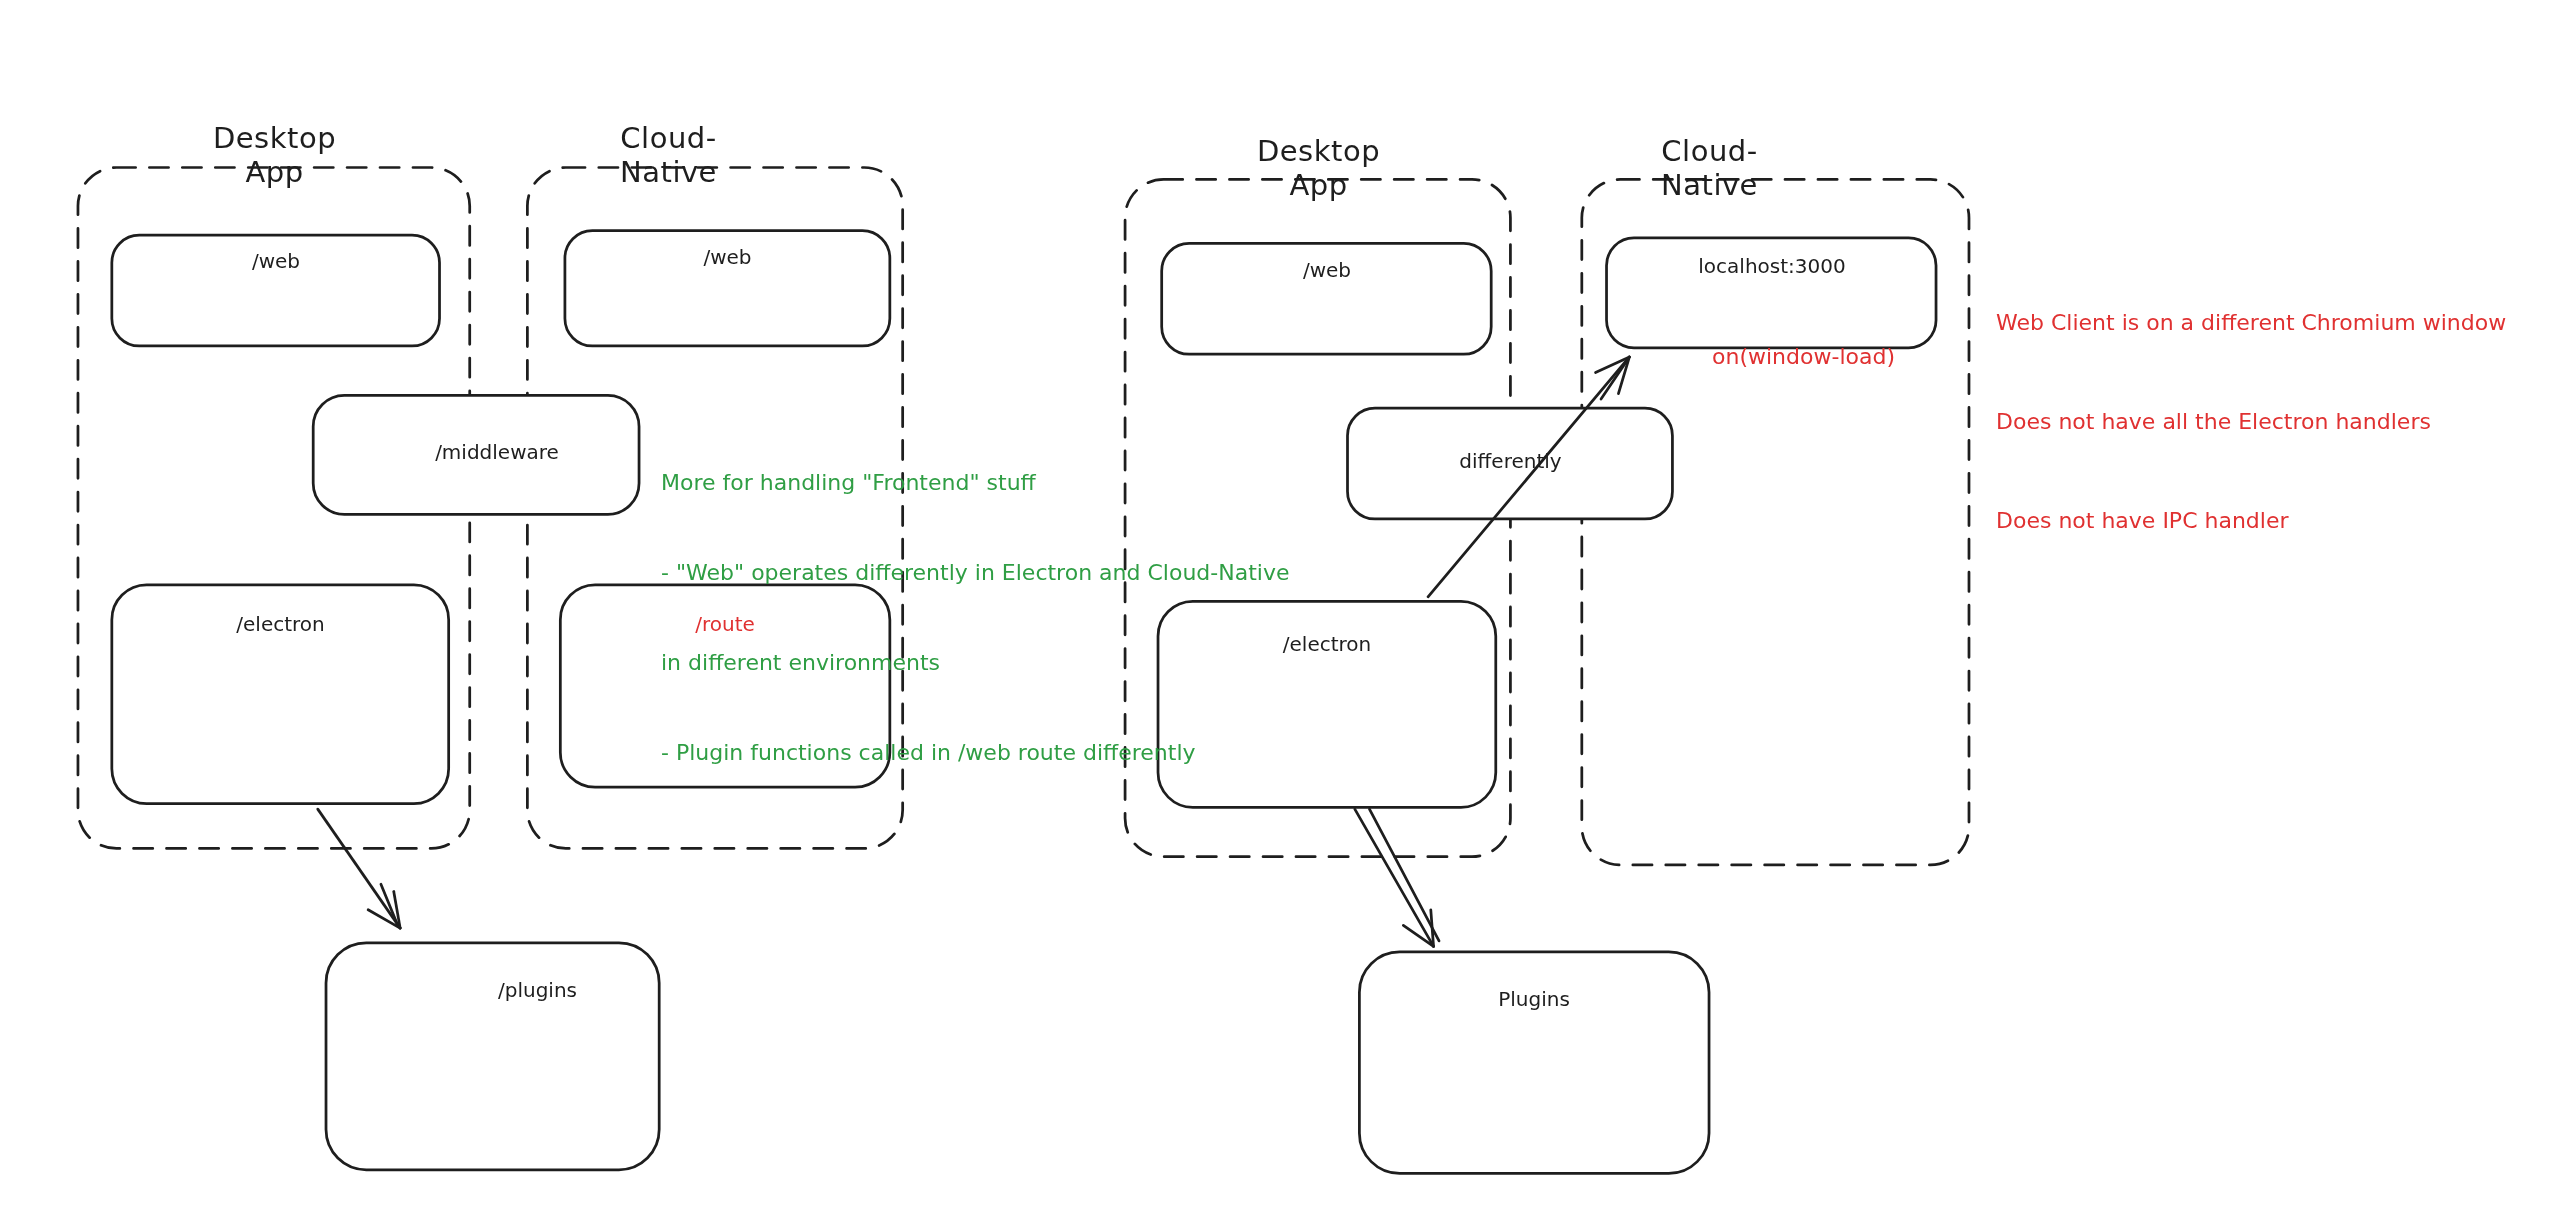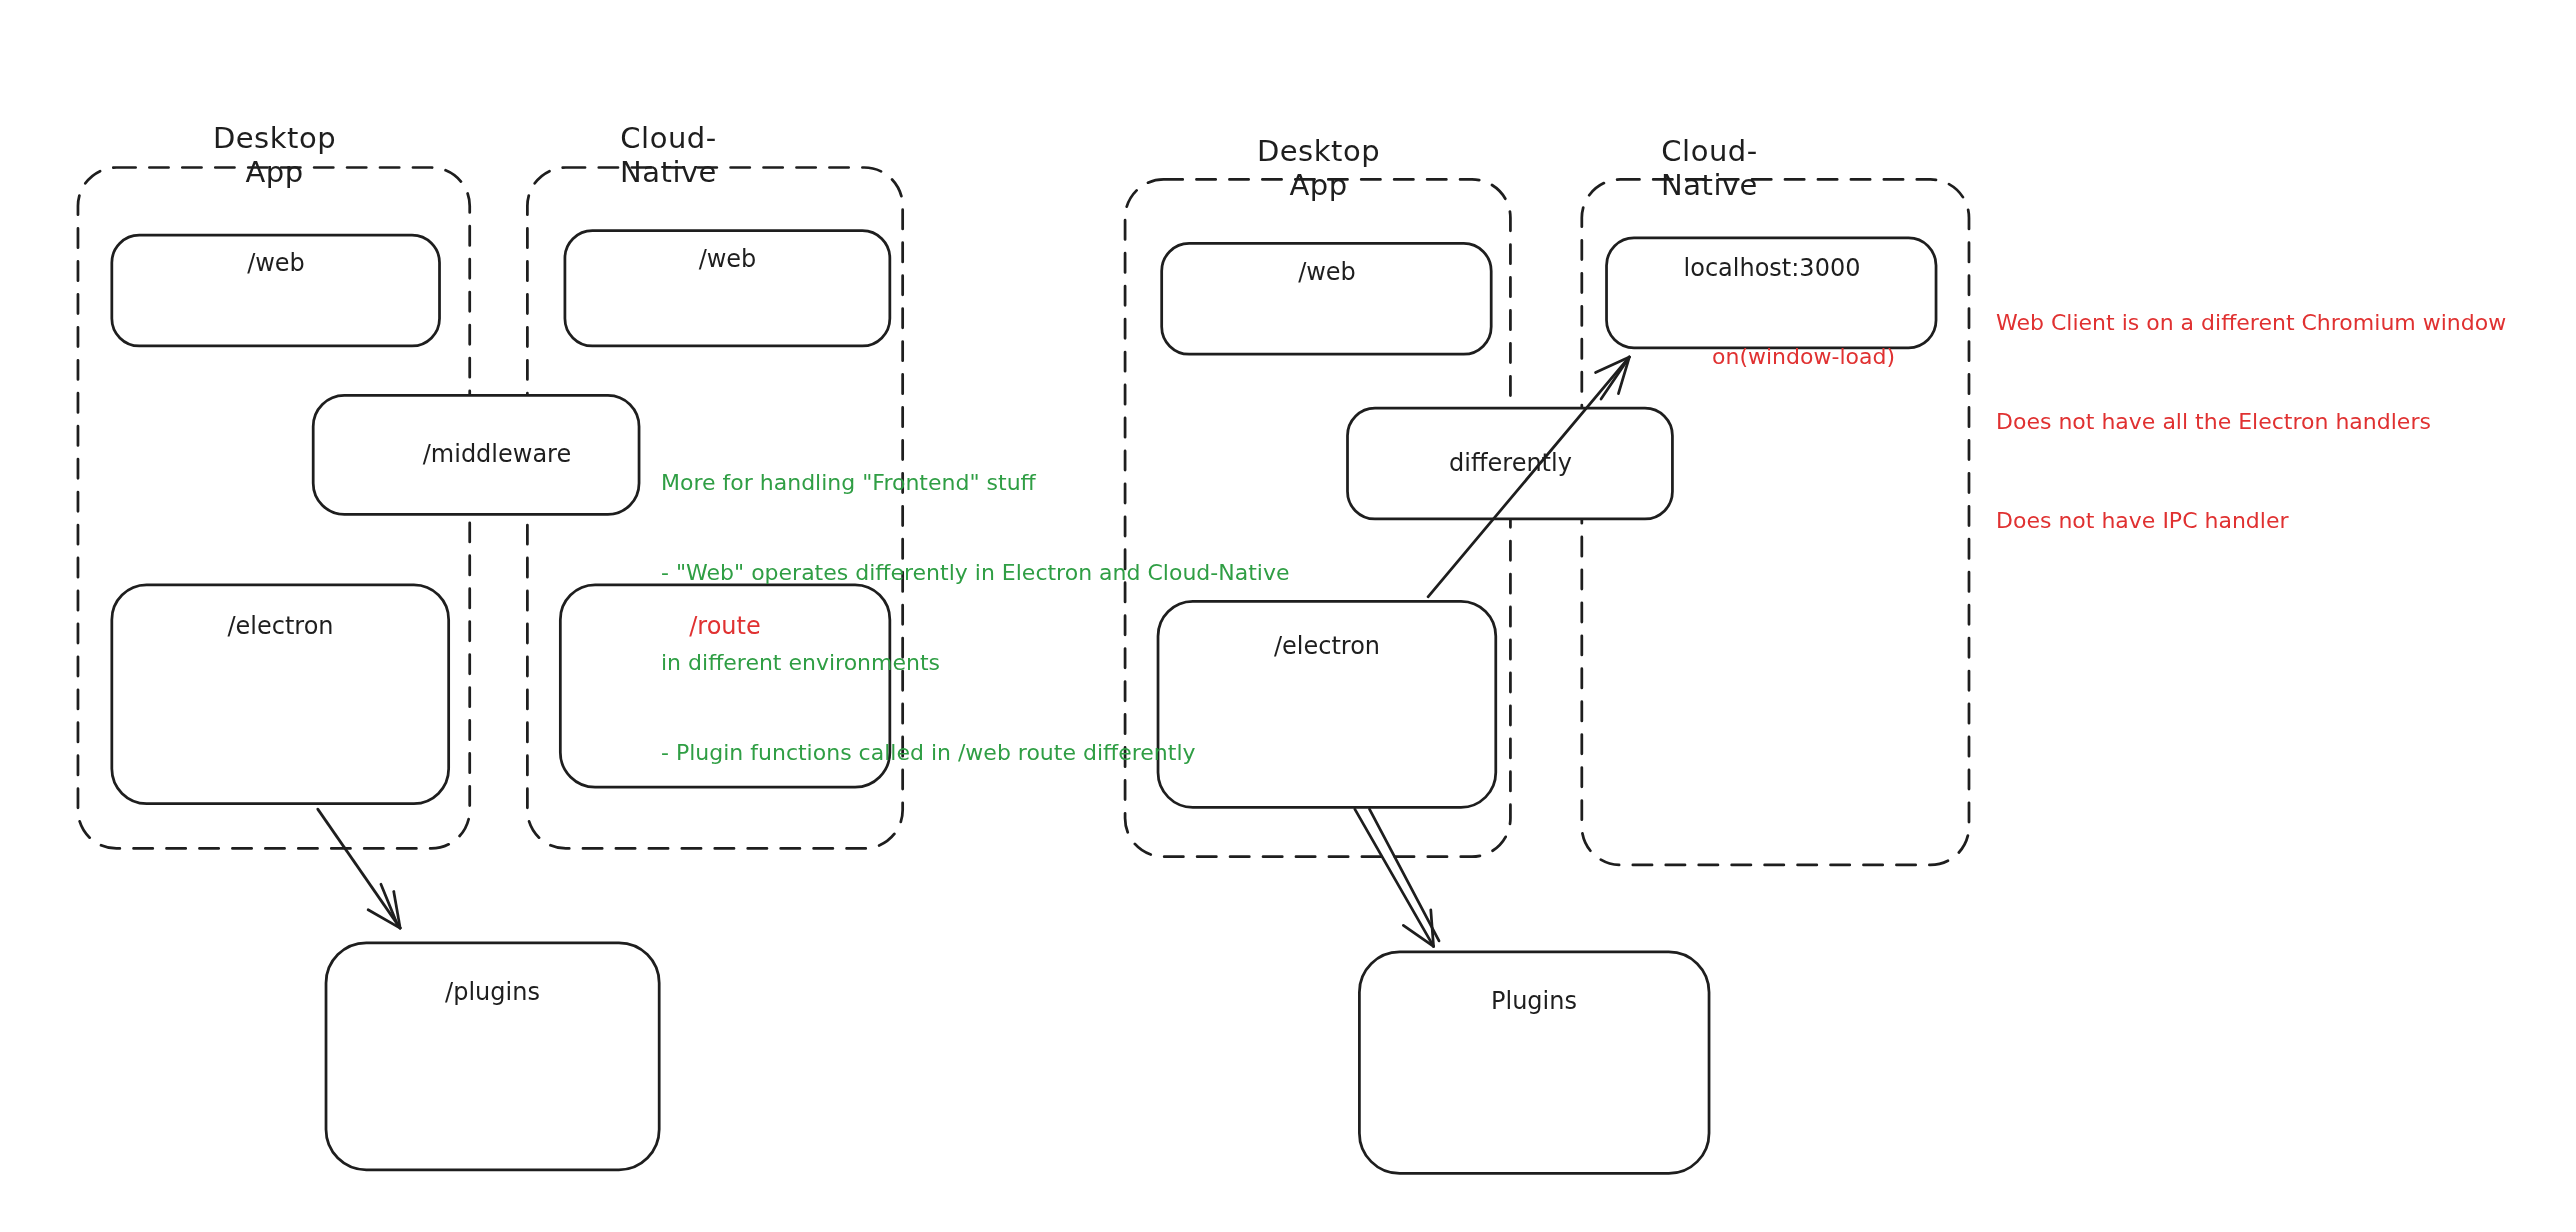--- a/index.html
+++ b/index.html
@@ -9,21 +9,21 @@
     height: 1232px;
     background: #ffffff;
     overflow: hidden;
     font-family: "DejaVu Sans", sans-serif;
     color: #1e1e1e;
   }
   #shapes { position: absolute; left: 0; top: 0; }
   .txt { position: absolute; white-space: pre; }
   .center { text-align: center; white-space: normal; }
   .hdr { font-size: 29px; letter-spacing: 0.5px; }
-  .boxlbl { font-size: 24px; }
+  .boxlbl { font-size: 20px; }
   .note { font-size: 22px; }
   .green-note { line-height: 30px; }
   .red-note  { line-height: 33px; }
   .red-text { color: #e03131; }
   .green-text { color: #2f9e44; }
 </style>
 </head>
 <body>
 
 <div id="canvas">
@@ -82,21 +82,21 @@
   <div class="txt boxlbl center" style="left:112px; top:249px; width:328px;">/web</div>
 
   <div class="txt boxlbl center" style="left:565px; top:245px; width:325px;">/web</div>
 
   <div class="txt boxlbl center" style="left:320px; top:440px; width:354px;">/middleware</div>
 
   <div class="txt boxlbl center" style="left:112px; top:612px; width:337px;">/electron</div>
 
   <div class="txt boxlbl center red-text" style="left:560px; top:612px; width:330px;">/route</div>
 
-  <div class="txt boxlbl center" style="left:326px; top:978px; width:333px;">/plugins</div>
+  <div class="txt boxlbl center" style="left:326px; top:978px; width:333px;padding-left:45px;">/plugins</div>
 
   <div class="txt note green-note green-text" style="left:661px; top:408px; width:714px;">
     <div>More for handling "Frontend" stuff</div>
     <div>- "Web" operates differently in Electron and Cloud-Native</div>
     <div>in different environments</div>
     <div>- Plugin functions called in /web route differently</div>
   </div>
 
   <div class="txt hdr center" style="left:1227px; top:134px; width:183px;">Desktop App</div>
 

